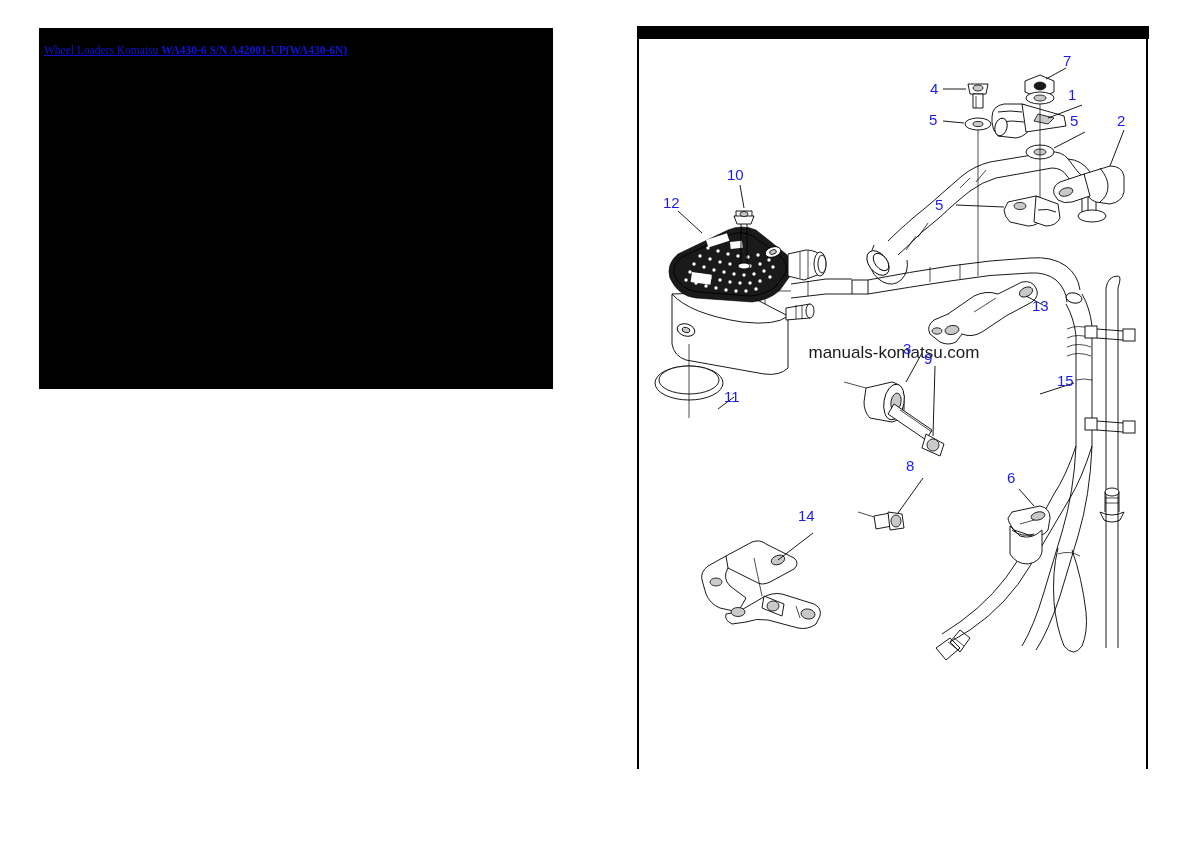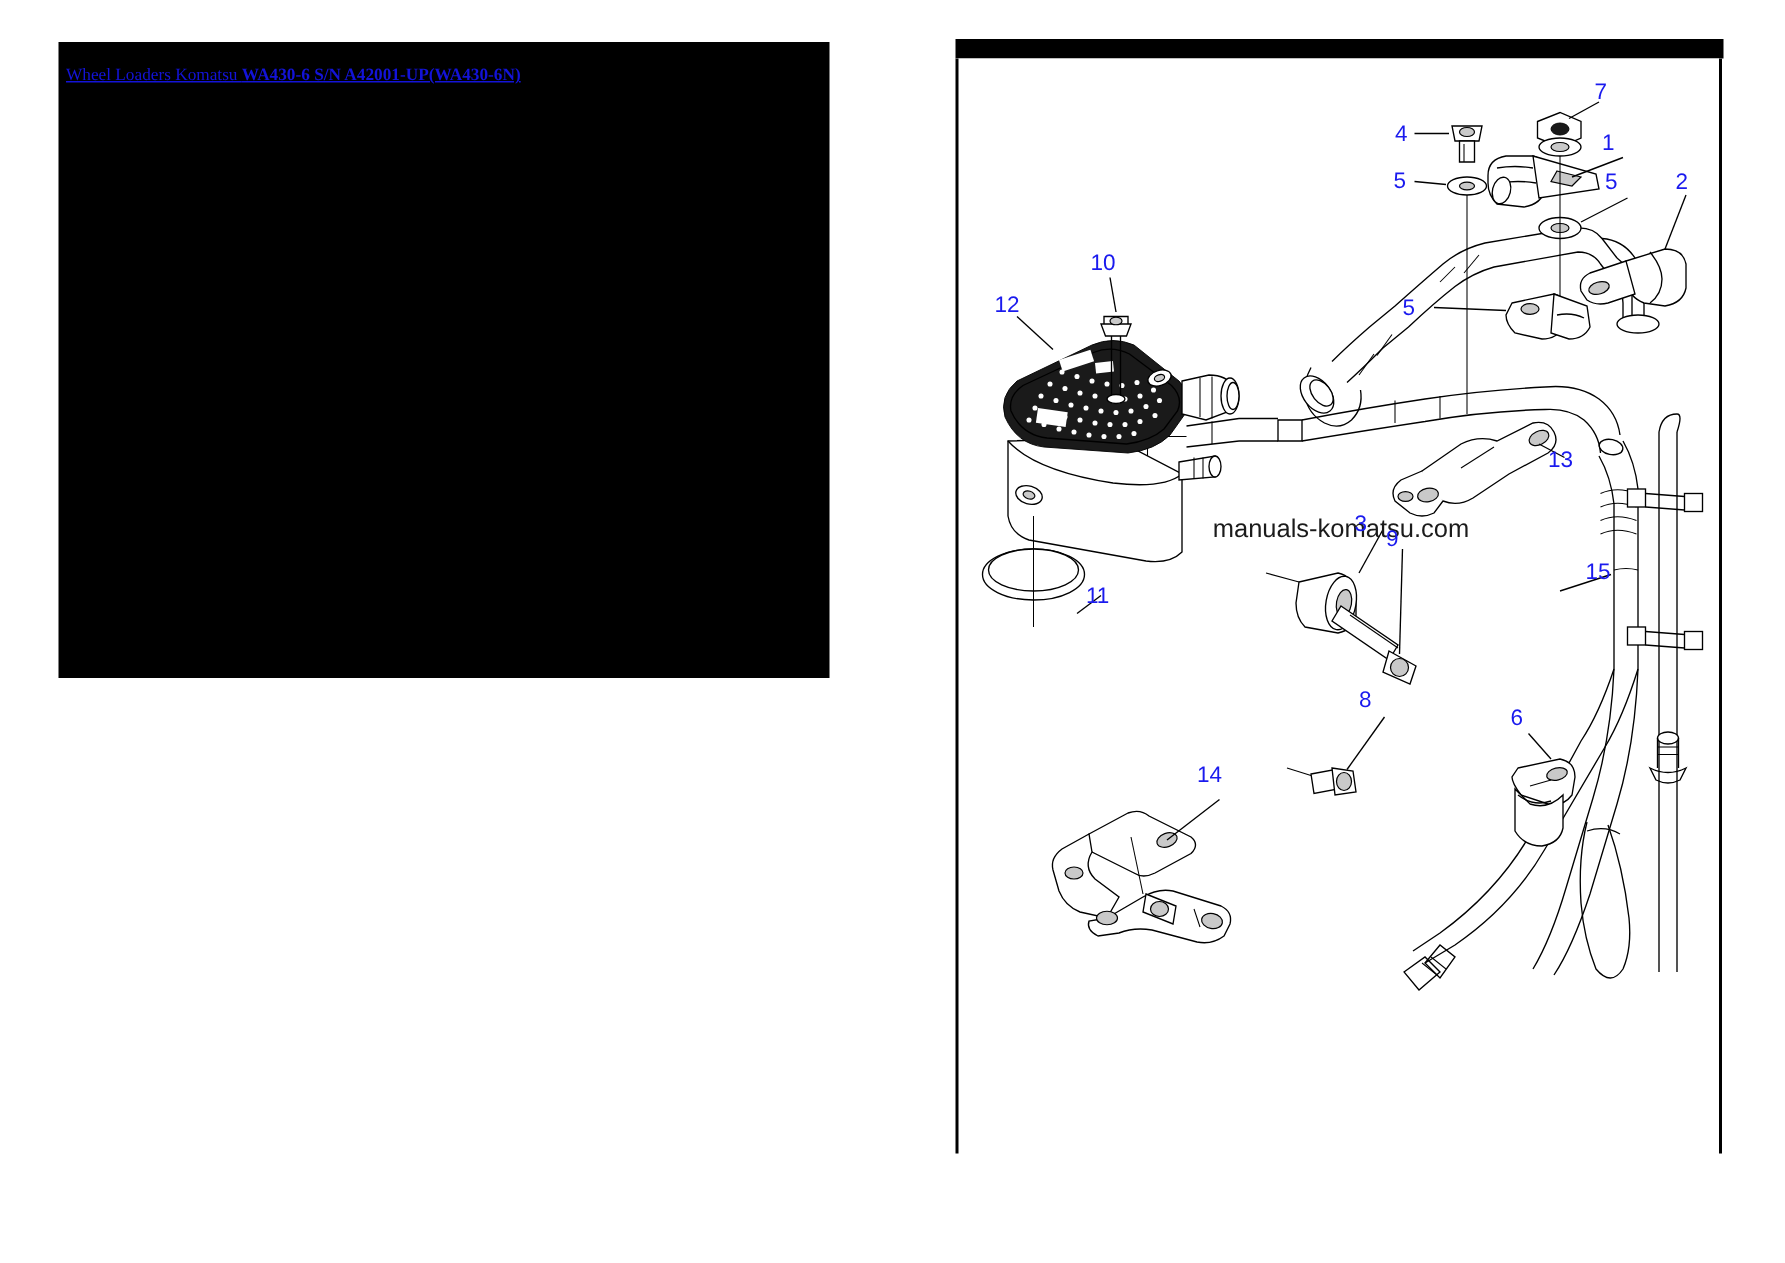--- a/index.html
+++ b/index.html
@@ -14,21 +14,21 @@
     font-family: "Liberation Serif", serif;
     overflow: hidden;
   }
 
   
   #left-panel {
     position: absolute;
     left: 39px;
     top: 28px;
     width: 514px;
-    height: 424px;
+    height: 361px;
     background: #000000;
     overflow: hidden;
   }
   #title-link {
     position: absolute;
     left: 5px;
     top: 16px;
     white-space: nowrap;
     font-size: 11.5px;
     line-height: 12px;

